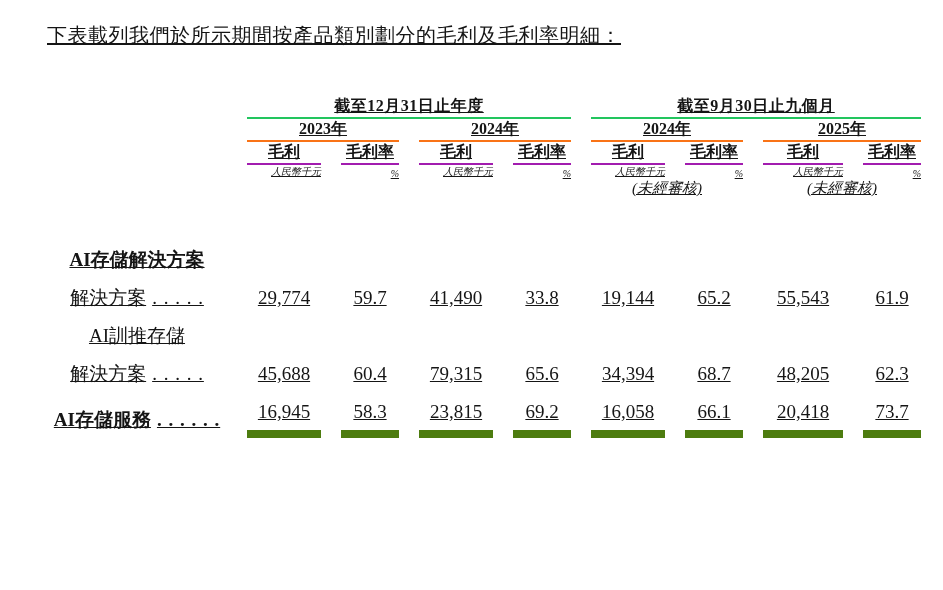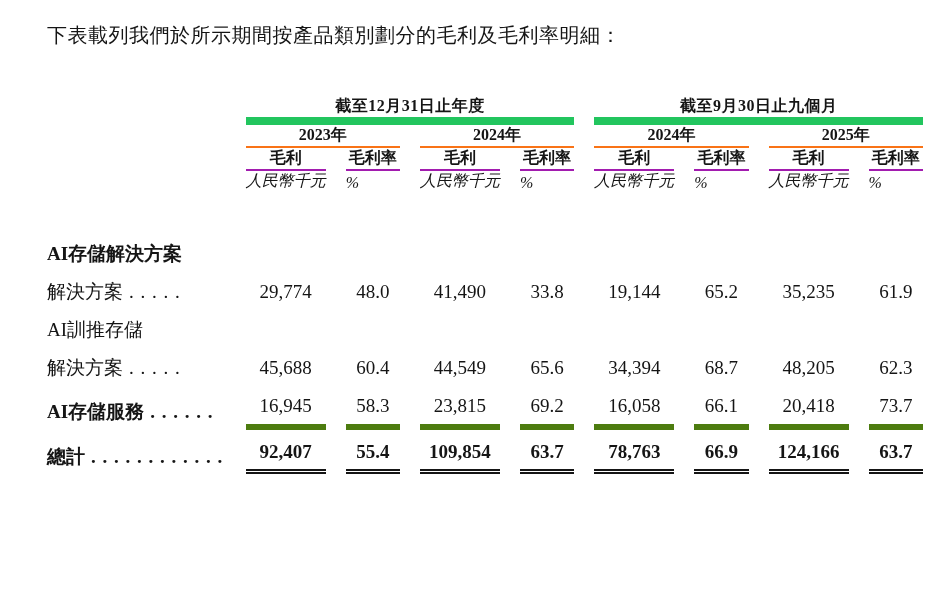--- a/index.html
+++ b/index.html
@@ -1,56 +1,56 @@
 <!DOCTYPE html>
 <html><head>
 <meta charset="utf-8">
 <style>
   html, body { margin: 0; padding: 0; background: #ffffff; }
   .page {
     width: 943px; height: 590px; box-sizing: border-box;
     background: #ffffff; color: #151515;
     font-family: "Liberation Serif", "DejaVu Serif", serif;
-    padding: 22px 0 12px 47px; overflow: hidden;
+    padding: 22px 0 12px 47px; overflow: hidden; text-decoration: underline;
   }
   .title {
     margin: 0; font-size: 20px; line-height: 26px;
     letter-spacing: 0.5px; font-weight: normal; color: #151515;
   }
   table.fin-table {
     border-collapse: separate; border-spacing: 20px 0;
     table-layout: fixed; margin-left: -20px; margin-top: 48px;
     color: #151515;
   }
   .fin-table th, .fin-table td { padding: 0; vertical-align: bottom; }
   .fin-table th { font-weight: bold; }
 
   .c-period  { font-size: 16px; text-align: center; padding-bottom: 5px;
-               border-bottom: 8px solid #22c55e; letter-spacing: 0.5px; white-space: nowrap; }
+               border-bottom: 2px solid #22c55e; letter-spacing: 0.5px; white-space: nowrap; }
   .c-year    { font-size: 16px; text-align: center; padding: 9px 0 4px;
                border-bottom: 2px solid #f97316; white-space: nowrap; }
   .c-metric  { font-size: 16px; text-align: center; padding: 7px 0 3px;
                border-bottom: 2px solid #a21caf; white-space: nowrap; }
-  .c-unit    { font-style: italic; font-size: 16px; text-align: left;
+  .c-unit    { font-style: italic; font-size: 10px; text-align: right;
                padding-top: 9px; white-space: nowrap; }
   .c-unaud   { font-style: italic; font-size: 15px; text-align: center;
                padding: 6px 0 0 26px; white-space: nowrap; }
 
-  .lbl { text-align: left; white-space: nowrap; font-size: 19px; line-height: 24px; }
+  .lbl { text-align: center; white-space: nowrap; font-size: 19px; line-height: 24px; }
   .num { text-align: center; white-space: nowrap; font-size: 19px; line-height: 24px; }
   .ind1 { padding-left: 18px; }
   .ind2 { padding-left: 37px; }
   .leader { letter-spacing: 1px; margin-left: 6px; }
 
   .r-sect .lbl  { padding-top: 50px; font-weight: bold; }
   .r-sub  .lbl  { padding-top: 14px; }
   .r-data td    { padding-top: 14px; margin-left: 36px; }
   .r-serv td    { padding-top: 14px; padding-bottom: 6px; margin-left: 9px; }
   .r-serv .lbl  { font-weight: bold; }
-  .r-serv .num  { border-bottom: 6px solid #4d7c0f; }
+  .r-serv .num  { border-bottom: 8px solid #4d7c0f; }
   .r-total td   { padding-top: 10px; padding-bottom: 5px; font-weight: bold; }
   .r-total .num { border-bottom: 5px double #151515; }
 </style>
 </head>
 <body>
 
 <div class="page">
 
   <p class="title">下表載列我們於所示期間按產品類別劃分的毛利及毛利率明細：</p>
 
@@ -99,74 +99,70 @@
       <td class="c-unit">人民幣千元</td>
       <td class="c-unit">%</td>
       <td class="c-unit">人民幣千元</td>
       <td class="c-unit">%</td>
       <td class="c-unit">人民幣千元</td>
       <td class="c-unit">%</td>
       <td class="c-unit">人民幣千元</td>
       <td class="c-unit">%</td>
     </tr>
 
+    <tr class="r-unaud">
+      <td class="lbl"></td>
+      <td colspan="2"></td>
+      <td colspan="2"></td>
+      <td class="c-unaud" colspan="2">(未經審核)</td>
+      <td class="c-unaud" colspan="2">(未經審核)</td>
+    </tr>
 
     <tr class="r-sect">
       <td class="lbl">AI存儲解決方案</td>
       <td colspan="8"></td>
     </tr>
 
 
     <tr class="r-data">
       <td class="lbl ind2"><span>解決方案</span><span class="leader">. . . . .</span></td>
       <td class="num">29,774</td>
-      <td class="num">48.0</td>
+      <td class="num">59.7</td>
       <td class="num">41,490</td>
       <td class="num">33.8</td>
       <td class="num">19,144</td>
       <td class="num">65.2</td>
-      <td class="num">35,235</td>
+      <td class="num">55,543</td>
       <td class="num">61.9</td>
     </tr>
 
     <tr class="r-sub">
       <td class="lbl ind1">AI訓推存儲</td>
       <td colspan="8"></td>
     </tr>
 
     <tr class="r-data">
       <td class="lbl ind2"><span>解決方案</span><span class="leader">. . . . .</span></td>
       <td class="num">45,688</td>
       <td class="num">60.4</td>
-      <td class="num">44,549</td>
+      <td class="num">79,315</td>
       <td class="num">65.6</td>
       <td class="num">34,394</td>
       <td class="num">68.7</td>
       <td class="num">48,205</td>
       <td class="num">62.3</td>
     </tr>
 
     <tr class="r-serv">
       <td class="lbl"><span>AI存儲服務</span><span class="leader">. . . . . .</span></td>
       <td class="num">16,945</td>
       <td class="num">58.3</td>
       <td class="num">23,815</td>
       <td class="num">69.2</td>
       <td class="num">16,058</td>
       <td class="num">66.1</td>
       <td class="num">20,418</td>
       <td class="num">73.7</td>
     </tr>
 
-    <tr class="r-total">
-      <td class="lbl"><span>總計</span><span class="leader">. . . . . . . . . . . .</span></td>
-      <td class="num">92,407</td>
-      <td class="num">55.4</td>
-      <td class="num">109,854</td>
-      <td class="num">63.7</td>
-      <td class="num">78,763</td>
-      <td class="num">66.9</td>
-      <td class="num">124,166</td>
-      <td class="num">63.7</td>
-    </tr>
   </tbody>
     </table>
 </div>
 
 </body></html>

